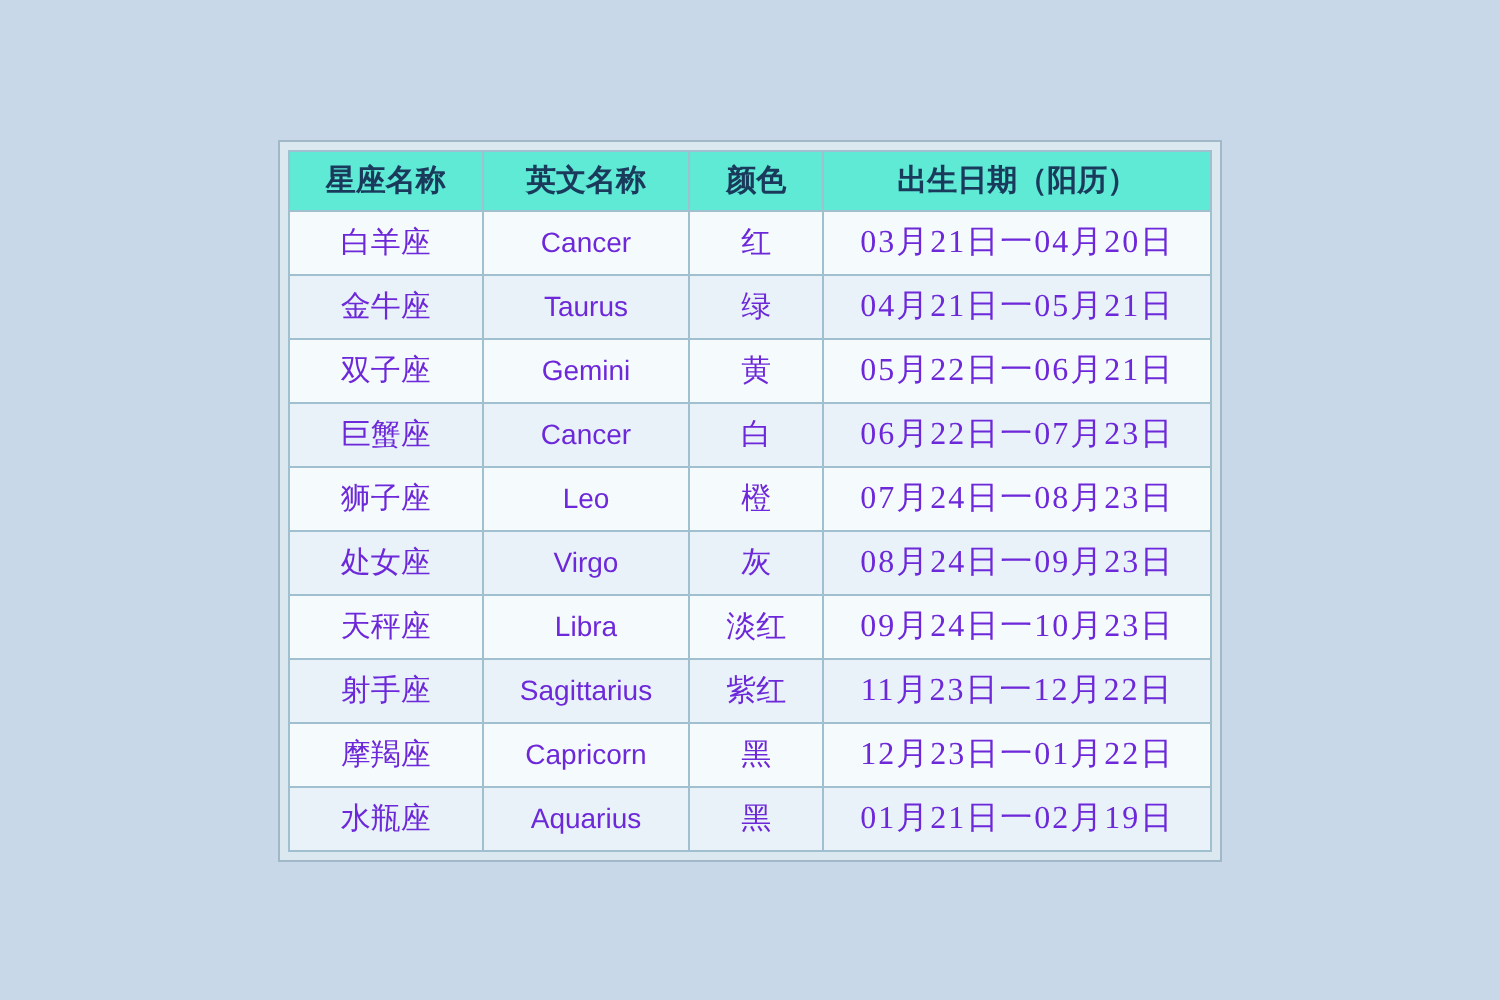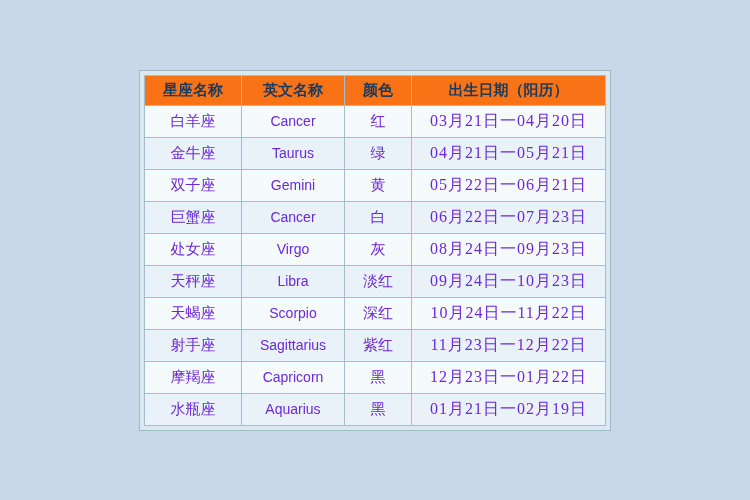--- a/index.html
+++ b/index.html
@@ -32,21 +32,21 @@
     th, td {
       border: 1px solid #a0c0d0;
       padding: 5px 18px;
       text-align: center;
       font-size: 15px;
       color: #6d28d9;
       white-space: nowrap;
     }
 
     th {
-      background-color: #f97316;
+      background-color: #5eead4;
       font-weight: bold;
       color: #1a3a5c;
     }
 
     tr:nth-child(even) td {
       background-color: #e8f2f8;
     }
 
     tr:nth-child(odd) td {
       background-color: #f5fafc;
@@ -94,36 +94,36 @@
           <td>黄</td>
           <td>05月22日一06月21日</td>
         </tr>
         <tr>
           <td>巨蟹座</td>
           <td>Cancer</td>
           <td>白</td>
           <td>06月22日一07月23日</td>
         </tr>
         <tr>
+          <td>狮子座</td>
+          <td>Leo</td>
+          <td>橙</td>
+          <td>07月24日一08月23日</td>
+        </tr>
+        <tr>
           <td>处女座</td>
           <td>Virgo</td>
           <td>灰</td>
           <td>08月24日一09月23日</td>
         </tr>
         <tr>
           <td>天秤座</td>
           <td>Libra</td>
           <td>淡红</td>
           <td>09月24日一10月23日</td>
-        </tr>
-        <tr>
-          <td>天蝎座</td>
-          <td>Scorpio</td>
-          <td>深红</td>
-          <td>10月24日一11月22日</td>
         </tr>
         <tr>
           <td>射手座</td>
           <td>Sagittarius</td>
           <td>紫红</td>
           <td>11月23日一12月22日</td>
         </tr>
         <tr>
           <td>摩羯座</td>
           <td>Capricorn</td>

